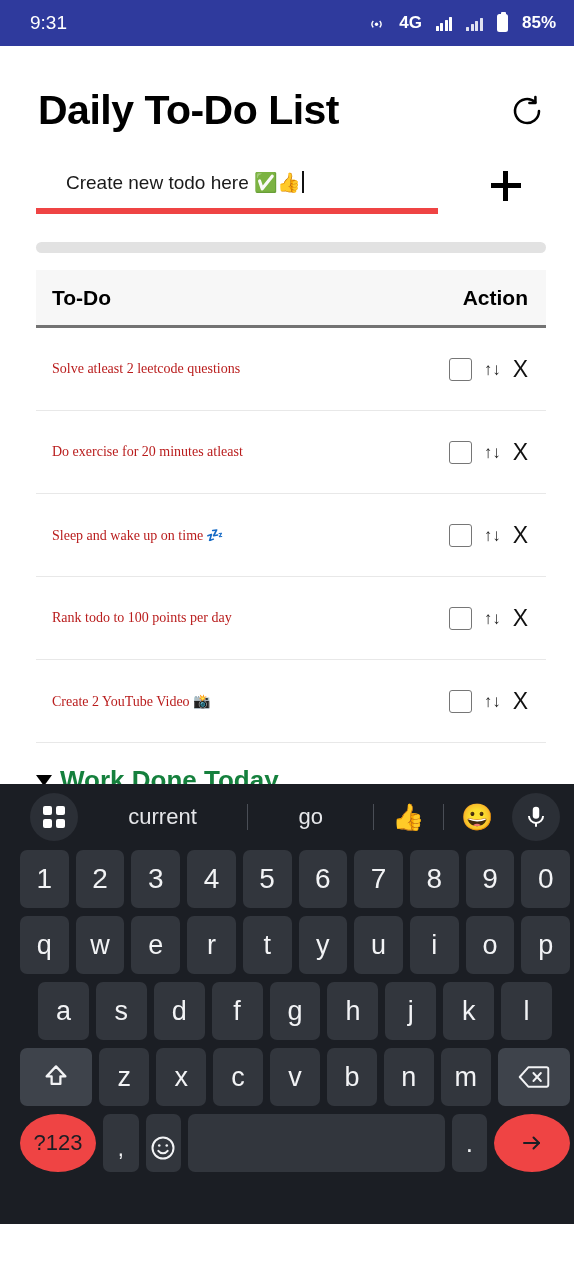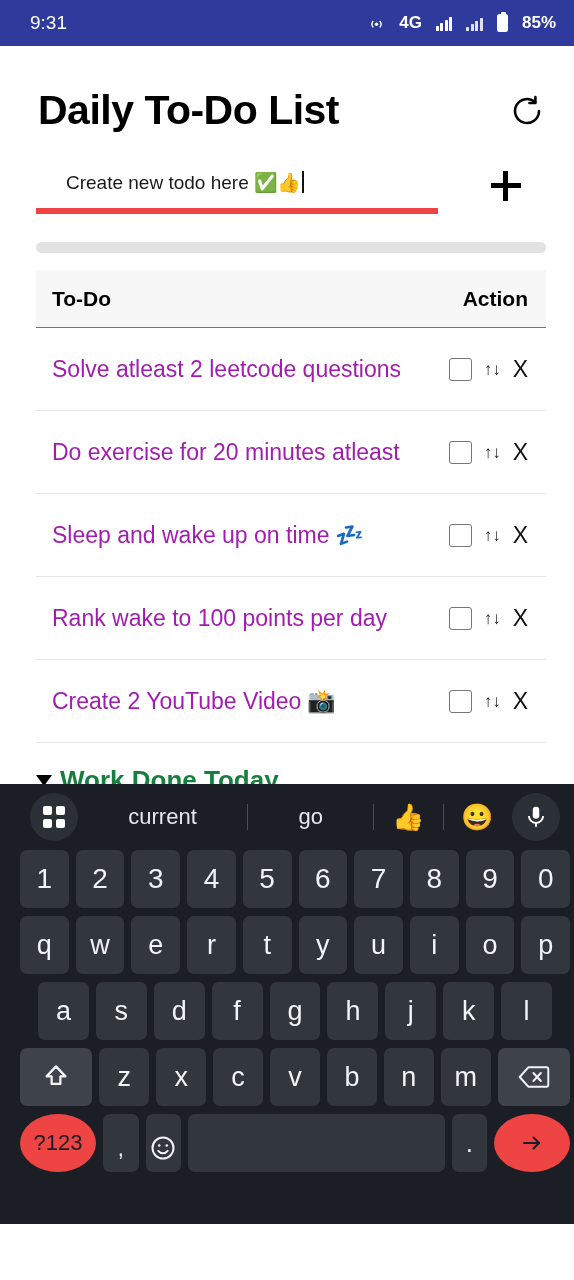--- a/index.html
+++ b/index.html
@@ -136,39 +136,40 @@
 
   
   .table { margin: 17px 28px 0 28px; }
   .thead {
     background: #f7f7f7;
     display: flex;
     align-items: center;
     justify-content: space-between;
     height: 58px;
     padding: 0 18px 0 16px;
-    border-bottom: 1px solid #737373;
+    border-bottom: 3px solid #737373;
   }
   .th {
     font-size: 21px;
     font-weight: 700;
     color: #000;
   }
   .trow {
     display: flex;
     align-items: center;
     justify-content: space-between;
     height: 83px;
     border-bottom: 1px solid #e8e8e8;
     padding: 0 18px 0 16px;
   }
   .td-text {
-    font-size: 23px;
-    color: #a21caf;
+    font-size: 14px;
+    color: #b91c1c;
     white-space: nowrap;
+    font-family: Liberation Serif, serif;
   }
   .td-actions {
     display: flex; align-items: center; gap: 12px;
   }
   .chk {
     width: 23px; height: 23px;
     border: 1.6px solid #767676;
     border-radius: 3px;
     background: #fff;
     cursor: pointer;
@@ -348,21 +349,21 @@
       <div class="trow">
         <div class="td-text">Sleep and wake up on time 💤</div>
         <div class="td-actions">
           <div class="chk"></div>
           <div class="swap">↑↓</div>
           <div class="del">X</div>
         </div>
       </div>
 
       <div class="trow">
-        <div class="td-text">Rank wake to 100 points per day</div>
+        <div class="td-text">Rank todo to 100 points per day</div>
         <div class="td-actions">
           <div class="chk"></div>
           <div class="swap">↑↓</div>
           <div class="del">X</div>
         </div>
       </div>
 
       <div class="trow">
         <div class="td-text">Create 2 YouTube Video 📸</div>
         <div class="td-actions">

